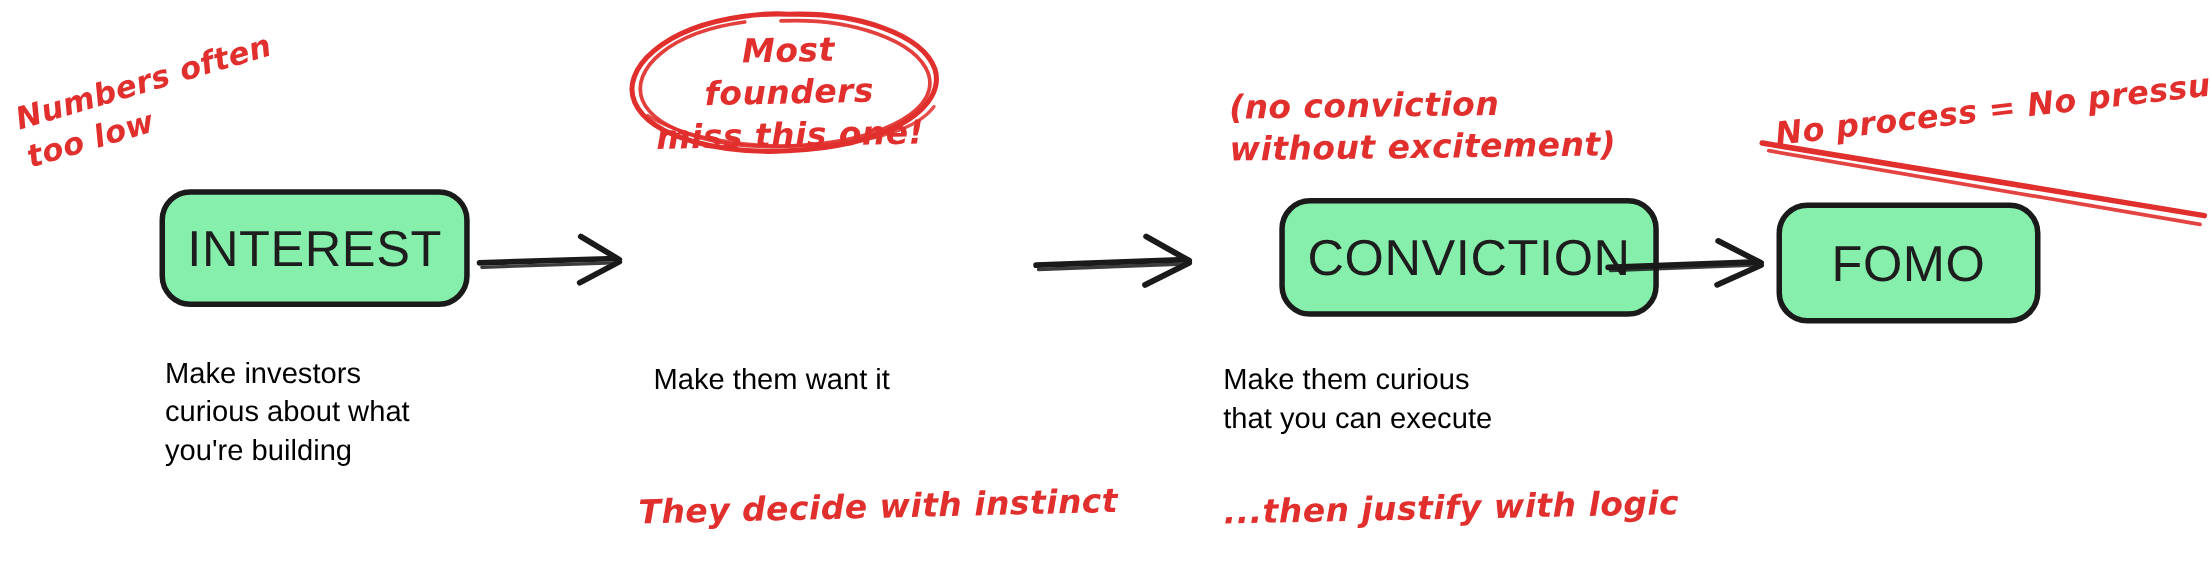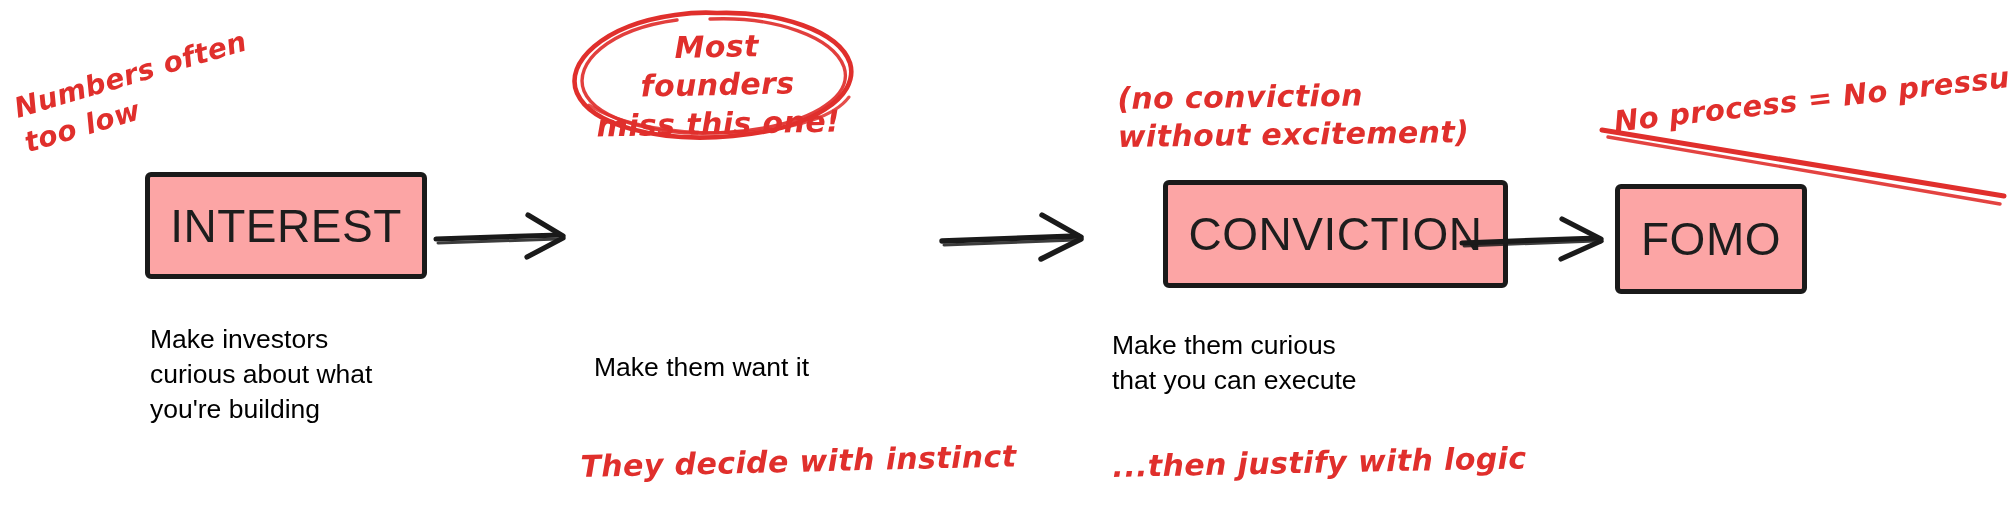--- a/index.html
+++ b/index.html
@@ -15,22 +15,22 @@
     width: 2010px;
     height: 522px;
     background: #ffffff;
     overflow: hidden;
   }
   
   .stage-box {
     position: absolute;
     box-sizing: border-box;
     border: 5px solid #1a1a1a;
-    border-radius: 6px;
-    background: #fca5a5;
+    border-radius: 28px;
+    background: #86efac;
     display: flex;
     align-items: center;
     justify-content: center;
   }
   .stage-label {
     font-family: "Liberation Sans", sans-serif;
     font-size: 46px;
     font-weight: 400;
     color: #1d1d1d;
     letter-spacing: 0.5px;
@@ -142,21 +142,21 @@
 
   <div class="arrow" style="left:432px; top:205px;">
     <svg width="155" height="60" viewBox="0 0 155 60" fill="none">
       <path d="M4 34 L128 30" stroke="#1a1a1a" stroke-width="5.2" stroke-linecap="round"></path>
       <path d="M6 38 L126 34" stroke="#1a1a1a" stroke-width="3" stroke-linecap="round" opacity="0.85"></path>
       <path d="M96 10 L131 31" stroke="#1a1a1a" stroke-width="5.2" stroke-linecap="round"></path>
       <path d="M95 52 L131 33" stroke="#1a1a1a" stroke-width="5.2" stroke-linecap="round"></path>
     </svg>
   </div>
 
-  <div class="caption" style="left:594px; top:328px; width:330px;margin-top:22px;">Make them want it</div>
+  <div class="caption" style="left:594px; top:328px; width:330px;">Make them want it</div>
 
   <div class="arrow" style="left:938px; top:205px;">
     <svg width="165" height="60" viewBox="0 0 165 60" fill="none">
       <path d="M4 36 L140 31" stroke="#1a1a1a" stroke-width="5.4" stroke-linecap="round"></path>
       <path d="M6 40 L138 35" stroke="#1a1a1a" stroke-width="3" stroke-linecap="round" opacity="0.85"></path>
       <path d="M104 10 L143 32" stroke="#1a1a1a" stroke-width="5.4" stroke-linecap="round"></path>
       <path d="M103 54 L143 34" stroke="#1a1a1a" stroke-width="5.4" stroke-linecap="round"></path>
     </svg>
   </div>
 
@@ -168,21 +168,21 @@
 
   <div class="arrow" style="left:1452px; top:205px;">
     <svg width="165" height="60" viewBox="0 0 165 60" fill="none">
       <path d="M10 38 L146 33" stroke="#1a1a1a" stroke-width="5.2" stroke-linecap="round"></path>
       <path d="M12 41 L144 36" stroke="#1a1a1a" stroke-width="2.8" stroke-linecap="round" opacity="0.85"></path>
       <path d="M110 14 L149 34" stroke="#1a1a1a" stroke-width="5.2" stroke-linecap="round"></path>
       <path d="M109 54 L149 36" stroke="#1a1a1a" stroke-width="5.2" stroke-linecap="round"></path>
     </svg>
   </div>
 
-  <div class="stage-box" style="left:1615px; top:184px; width:192px; height:110px;">
+  <div class="stage-box" style="left:1615px; top:184px; width:240px; height:110px;">
     <span class="stage-label">FOMO</span>
   </div>
 
   <div class="annotation ann-instinct" style="left:580px; top:448px;">They decide with instinct</div>
 
   <div class="annotation ann-logic" style="left:1112px; top:448px;">...then justify with logic</div>
 
 </div>
 
 </body></html>

